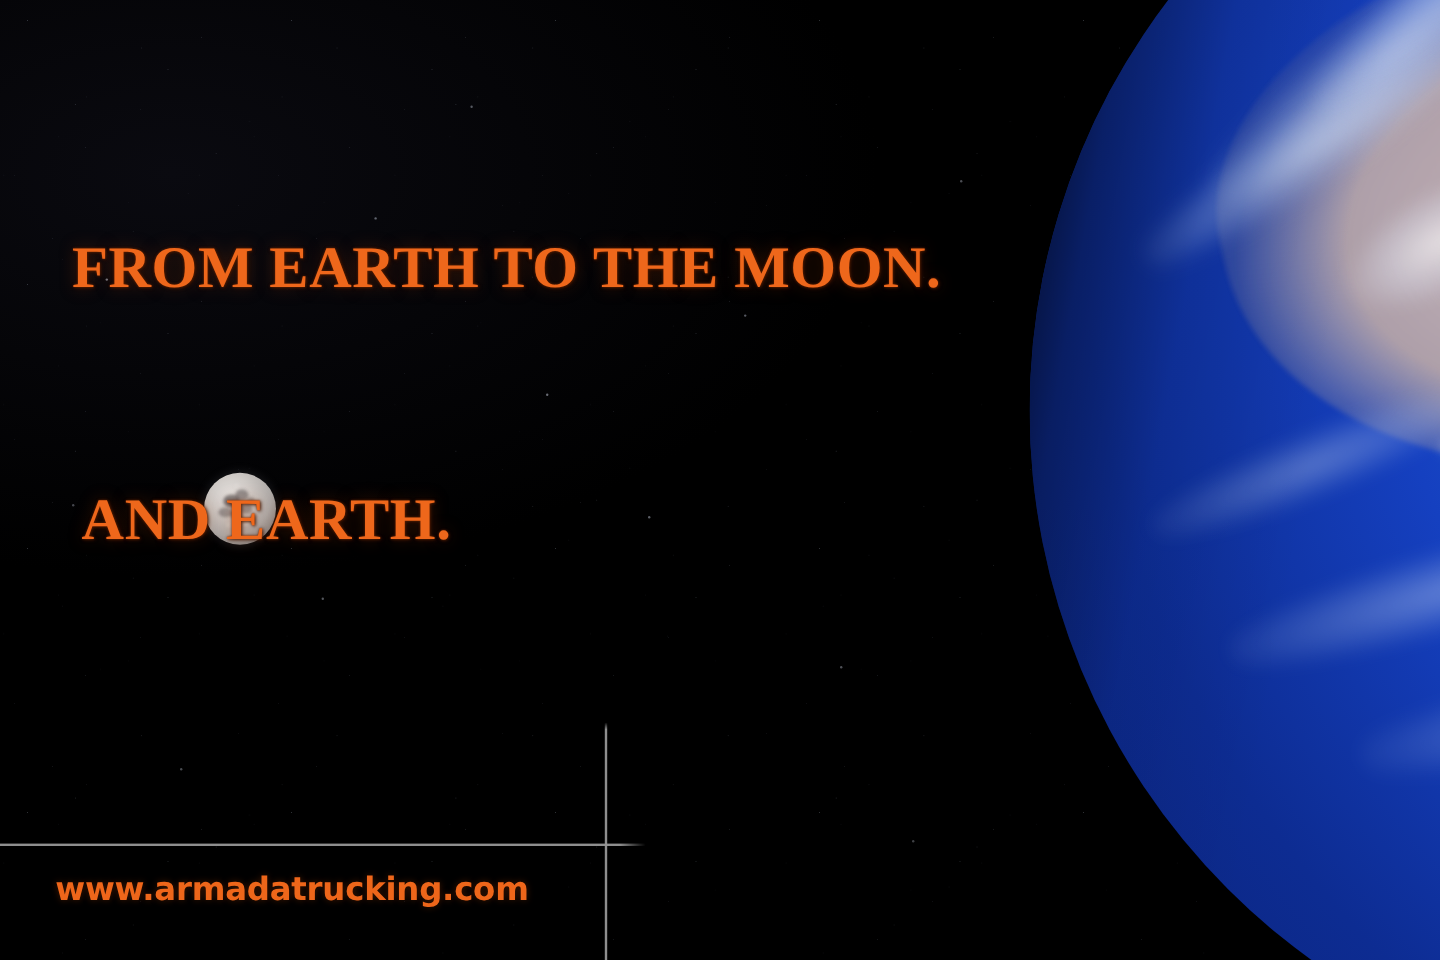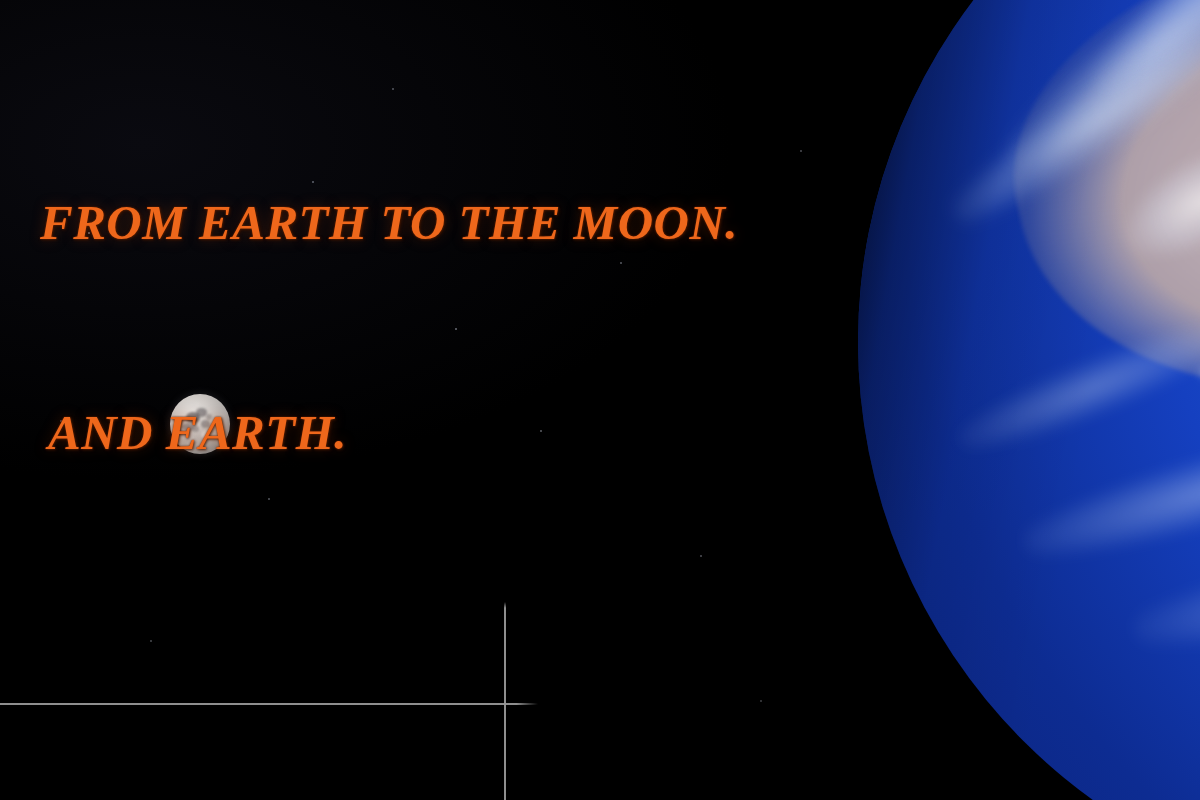--- a/index.html
+++ b/index.html
@@ -206,35 +206,34 @@
   .crater {
     position: absolute;
     border-radius: 50%;
     background: rgba(240,238,234,0.45);
     filter: blur(0.8px);
   }
 
   
   .headline {
     position: absolute;
-    left: 40px;
+    left: 60px;
     top: 48px;
     width: 900px;
     font-family: "Liberation Serif", "DejaVu Serif", serif;
     font-weight: bold;
     font-size: 49px;
     line-height: 70px;
     letter-spacing: 0.5px;
     color: #ee671b;
     text-shadow:
       0 0 2px rgba(120,40,0,0.9),
       1px 1px 3px rgba(60,20,0,0.9),
       0 0 14px rgba(170,60,0,0.35);
     white-space: pre;
-    font-style: italic;
   }
   .headline-line { display: block; }
   .headline-line.second { padding-left: 8px; }
 
   
   .site-url {
     position: absolute;
     left: 46px;
     top: 726px;
     font-family: "DejaVu Sans", "Liberation Sans", sans-serif;
@@ -307,14 +306,15 @@
   </div>
 
   <div class="rule-h"></div>
   <div class="rule-v"></div>
 
   <div class="headline">
     <span class="headline-line">FROM EARTH TO THE MOON.</span>
     <span class="headline-line second">AND EARTH.</span>
   </div>
 
+  <div class="site-url">www.armadatrucking.com</div>
 
 </div>
 
 </body></html>

